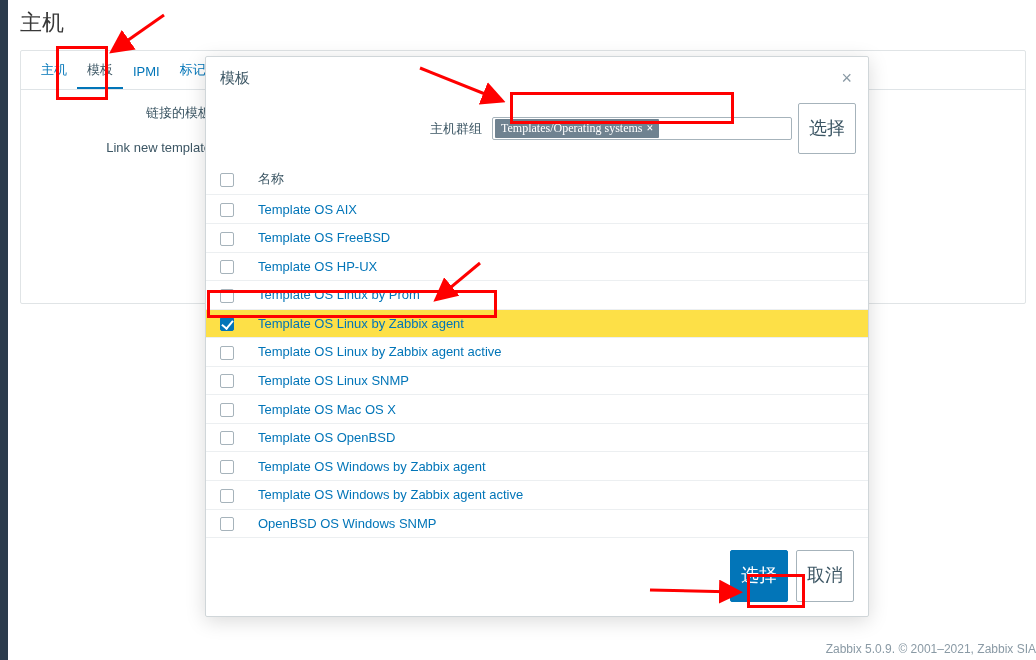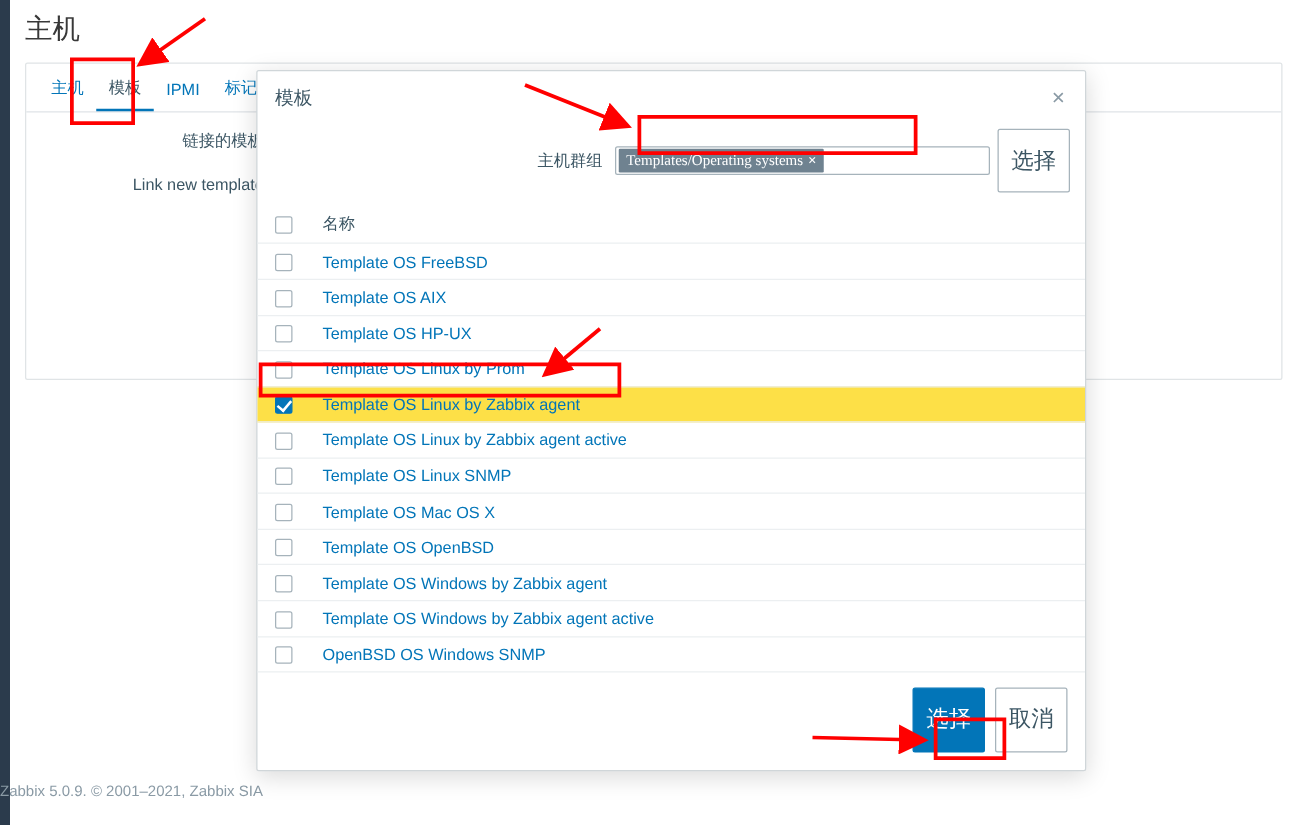--- a/index.html
+++ b/index.html
@@ -167,22 +167,22 @@
   }
   tr.selected-row { background:#fde047; }
 
   .modal-footer {
     display:flex; justify-content:flex-end; gap:8px;
     padding:12px 14px 14px 14px;
   }
 
   .page-footer {
     position:absolute;
-    bottom:20px; left:0; right:0;
-    text-align:left;
+    bottom:4px; left:0; right:0;
+    text-align:right;
     color:#8a9aa5;
     font-size:12px;
   }
   .page-footer a { color:#8a9aa5; }
 
   
   .anno-box {
     position:absolute;
     border:3px solid #ff0000;
     pointer-events:none;
@@ -237,25 +237,25 @@
   <table class="templates">
     <thead>
       <tr>
         <th style="width:30px"><span class="chk"></span></th>
         <th>名称</th>
       </tr>
     </thead>
     <tbody id="template-rows">
         <tr>
           <td><span class="chk"></span></td>
+          <td><a>Template OS AIX</a></td>
+        </tr>
+        <tr>
+          <td><span class="chk"></span></td>
           <td><a>Template OS FreeBSD</a></td>
-        </tr>
-        <tr>
-          <td><span class="chk"></span></td>
-          <td><a>Template OS AIX</a></td>
         </tr>
         <tr>
           <td><span class="chk"></span></td>
           <td><a>Template OS HP-UX</a></td>
         </tr>
         <tr>
           <td><span class="chk"></span></td>
           <td><a>Template OS Linux by Prom</a></td>
         </tr>
         <tr class="selected-row">

